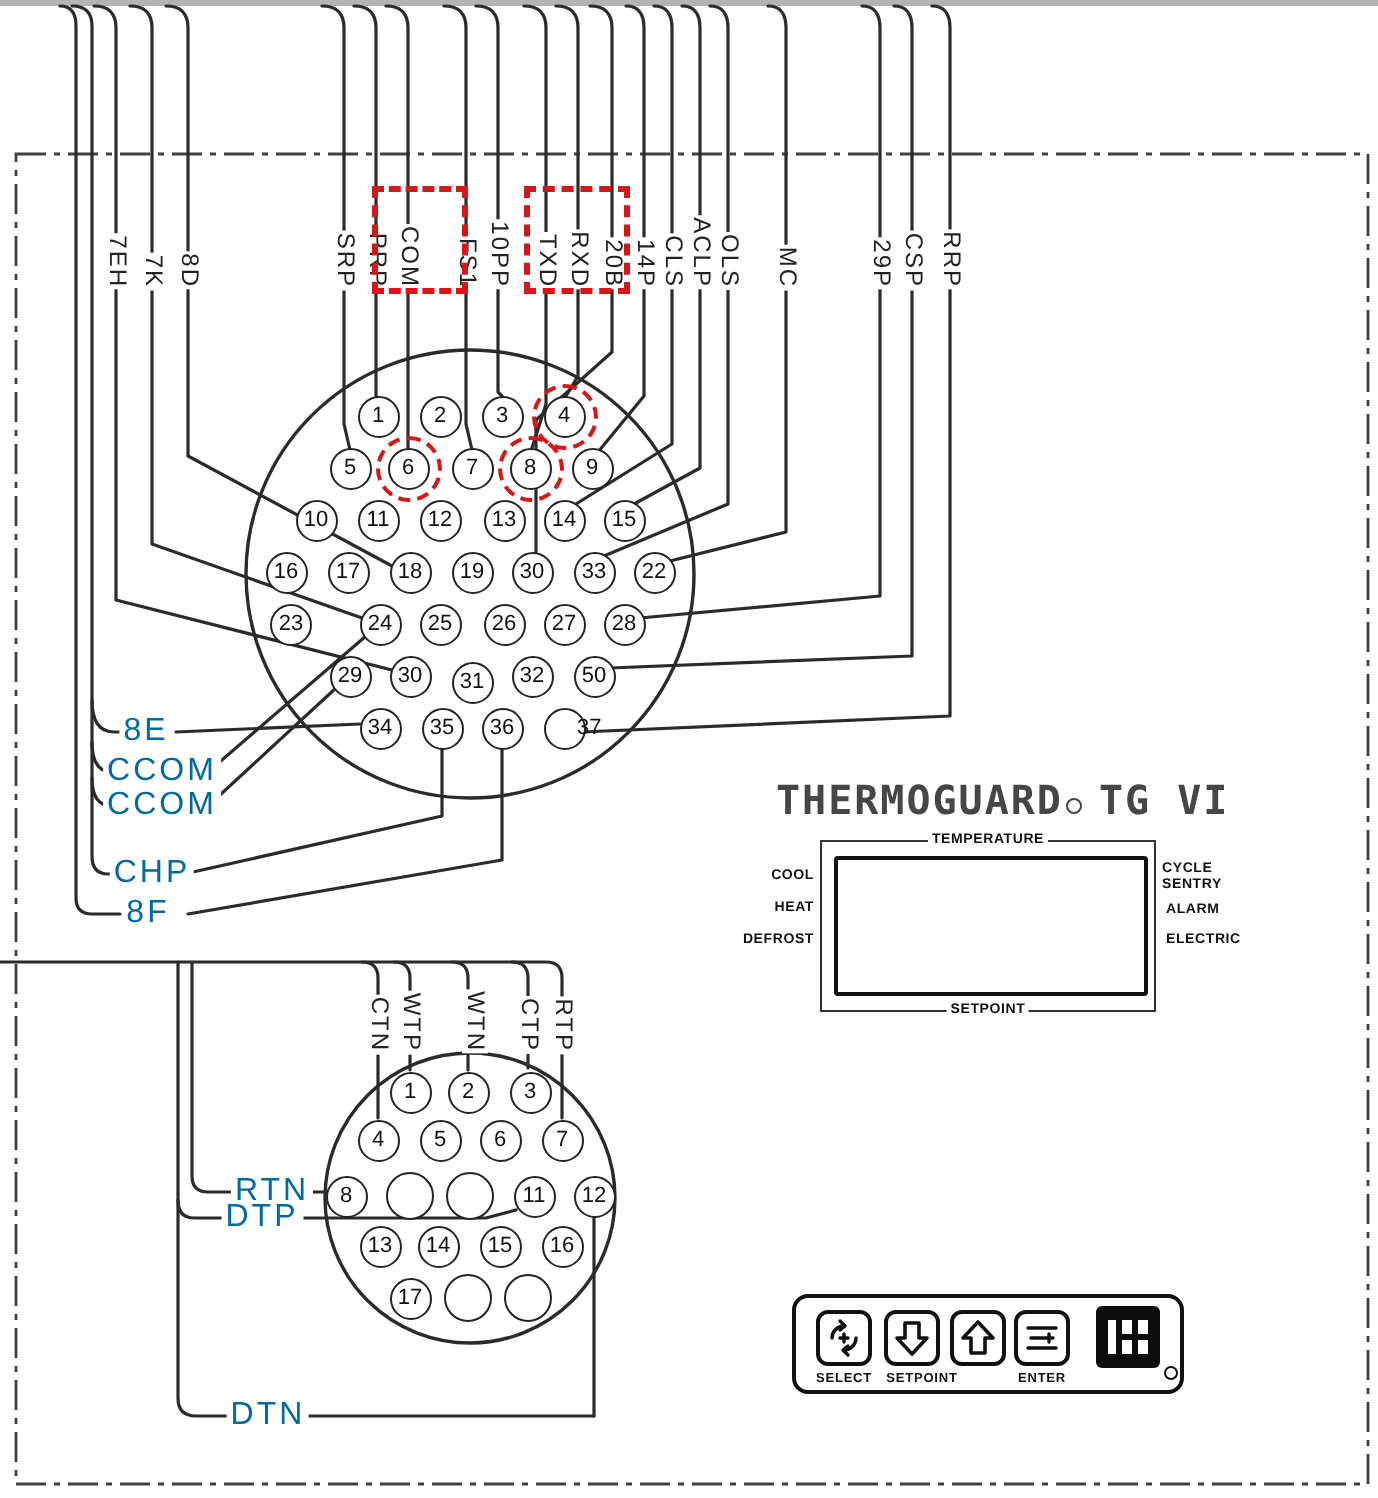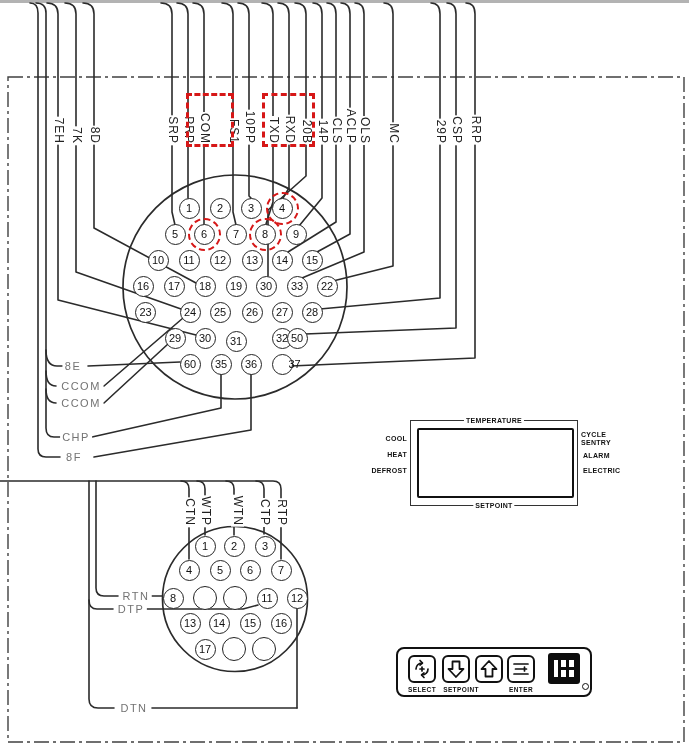--- a/index.html
+++ b/index.html
@@ -5,22 +5,22 @@
   html,body{margin:0;padding:0;background:#fff}
   .stage{position:relative;width:689px;height:749px;background:#fff;overflow:hidden;
          font-family:"Liberation Sans",sans-serif;}
   .stage svg.wires{position:absolute;left:0;top:0;z-index:0}
 
   
   .vlab{position:absolute;transform-origin:0 0;transform:rotate(90deg) translateX(-100%);
         font-size:12px;line-height:13px;letter-spacing:1px;color:#222;background:#fff;
         padding:0 1px;white-space:nowrap;z-index:3}
   
-  .hlab{position:absolute;transform:translate(-50%,-50%);font-size:11px;letter-spacing:1.5px;
-        color:#737373;background:#fff;padding:0 2px;white-space:nowrap;z-index:3}
+  .hlab{position:absolute;transform:translate(-50%,-50%);font-size:16px;letter-spacing:1.5px;
+        color:#0369a1;background:#fff;padding:0 2px;white-space:nowrap;z-index:3}
 
   .pin{position:absolute;width:21px;height:21px;border:1.7px solid #242424;border-radius:50%;
        background:#fff;font-size:11px;line-height:18px;text-align:center;color:#111;
        z-index:4;box-sizing:border-box}
   .pin.blank{width:24px;height:24px}
   .ring{position:absolute;width:33px;height:33px;border:2.6px dashed #d61717;border-radius:50%;
         z-index:5;box-sizing:border-box}
   .redbox{position:absolute;border:3px dashed #d61717;z-index:6}
 
   
@@ -96,20 +96,21 @@
       <path d="M152,596 H162" fill="none" stroke="#2b2b2b" stroke-width="1.6" stroke-linecap="round" stroke-linejoin="round"></path>
       <path d="M89,481 V699 Q89,708 98,708 H114" fill="none" stroke="#2b2b2b" stroke-width="1.6" stroke-linecap="round" stroke-linejoin="round"></path>
       <path d="M89,600 Q89,609 97,609 H113" fill="none" stroke="#2b2b2b" stroke-width="1.6" stroke-linecap="round" stroke-linejoin="round"></path>
       <path d="M147,609 H243 L258,605" fill="none" stroke="#2b2b2b" stroke-width="1.6" stroke-linecap="round" stroke-linejoin="round"></path>
       <path d="M152,708 H297" fill="none" stroke="#2b2b2b" stroke-width="1.6" stroke-linecap="round" stroke-linejoin="round"></path>
       <path d="M297,708 V609" fill="none" stroke="#2b2b2b" stroke-width="1.6" stroke-linecap="round" stroke-linejoin="round"></path>
       <circle cx="235" cy="287" r="112" fill="none" stroke="#2b2b2b" stroke-width="1.7"></circle>
       <circle cx="235" cy="599" r="72.5" fill="none" stroke="#2b2b2b" stroke-width="1.7"></circle>
     </svg>
 
+  <div class="tg-title"><span>THERMOGUARD</span><span class="reg"></span><span class="model">TG VI</span></div>
 
   <div class="disp-outer"></div>
   <div class="disp-inner"></div>
   <div class="dlab" style="left:494px;top:420px">TEMPERATURE</div>
   <div class="dlab" style="left:494px;top:505px">SETPOINT</div>
   <div class="dlabL" style="left:409px;top:438px">COOL</div>
   <div class="dlabL" style="left:409px;top:454px">HEAT</div>
   <div class="dlabL" style="left:409px;top:470px">DEFROST</div>
   <div class="dlab2" style="left:581px;top:431px">
     <div>CYCLE</div>
@@ -189,23 +190,23 @@
     <div class="pin" style="left: 316.5px; top: 275.5px;">22</div>
     <div class="pin" style="left: 135px; top: 301.5px;">23</div>
     <div class="pin" style="left: 179.5px; top: 301.5px;">24</div>
     <div class="pin" style="left: 209.5px; top: 301.5px;">25</div>
     <div class="pin" style="left: 241.5px; top: 301.5px;">26</div>
     <div class="pin" style="left: 271.5px; top: 301.5px;">27</div>
     <div class="pin" style="left: 301.5px; top: 301.5px;">28</div>
     <div class="pin" style="left: 164.5px; top: 327.5px;">29</div>
     <div class="pin" style="left: 194.5px; top: 327.5px;">30</div>
     <div class="pin" style="left: 225.5px; top: 331px;">31</div>
-    <div class="pin" style="left: 255.5px; top: 327.5px; margin-left: 16px;">32</div>
+    <div class="pin" style="left: 255.5px; top: 327.5px;">32</div>
     <div class="pin" style="left: 286.5px; top: 327.5px;">50</div>
-    <div class="pin" style="left: 179.5px; top: 353.5px;">60</div>
+    <div class="pin" style="left: 179.5px; top: 353.5px;">34</div>
     <div class="pin" style="left: 210.5px; top: 353.5px;">35</div>
     <div class="pin" style="left: 240.5px; top: 353.5px;">36</div>
     <div class="pin" style="left: 271.5px; top: 353.5px; padding-left: 16px;">37</div>
     <div class="pin" style="left: 194.5px; top: 535.5px;">1</div>
     <div class="pin" style="left: 223.5px; top: 535.5px;">2</div>
     <div class="pin" style="left: 254.5px; top: 535.5px;">3</div>
     <div class="pin" style="left: 178.5px; top: 559.5px;">4</div>
     <div class="pin" style="left: 209.5px; top: 559.5px;">5</div>
     <div class="pin" style="left: 239.5px; top: 559.5px;">6</div>
     <div class="pin" style="left: 270.5px; top: 559.5px;">7</div>

